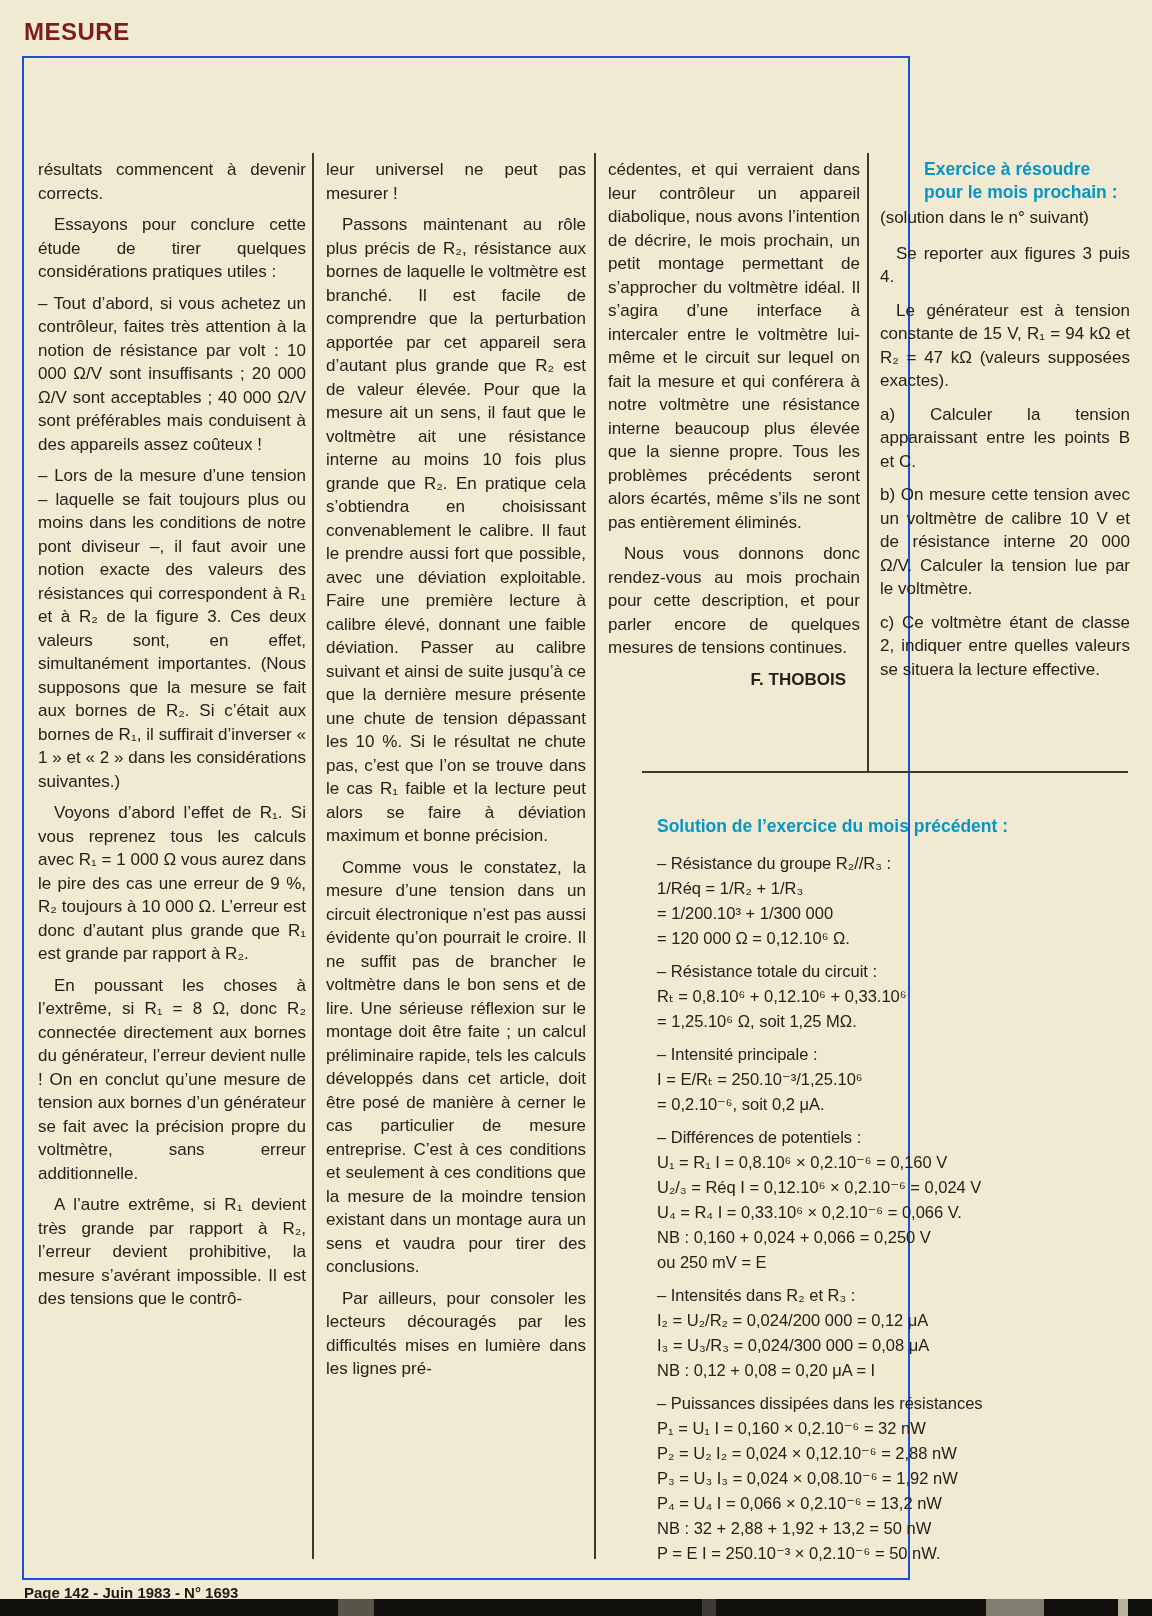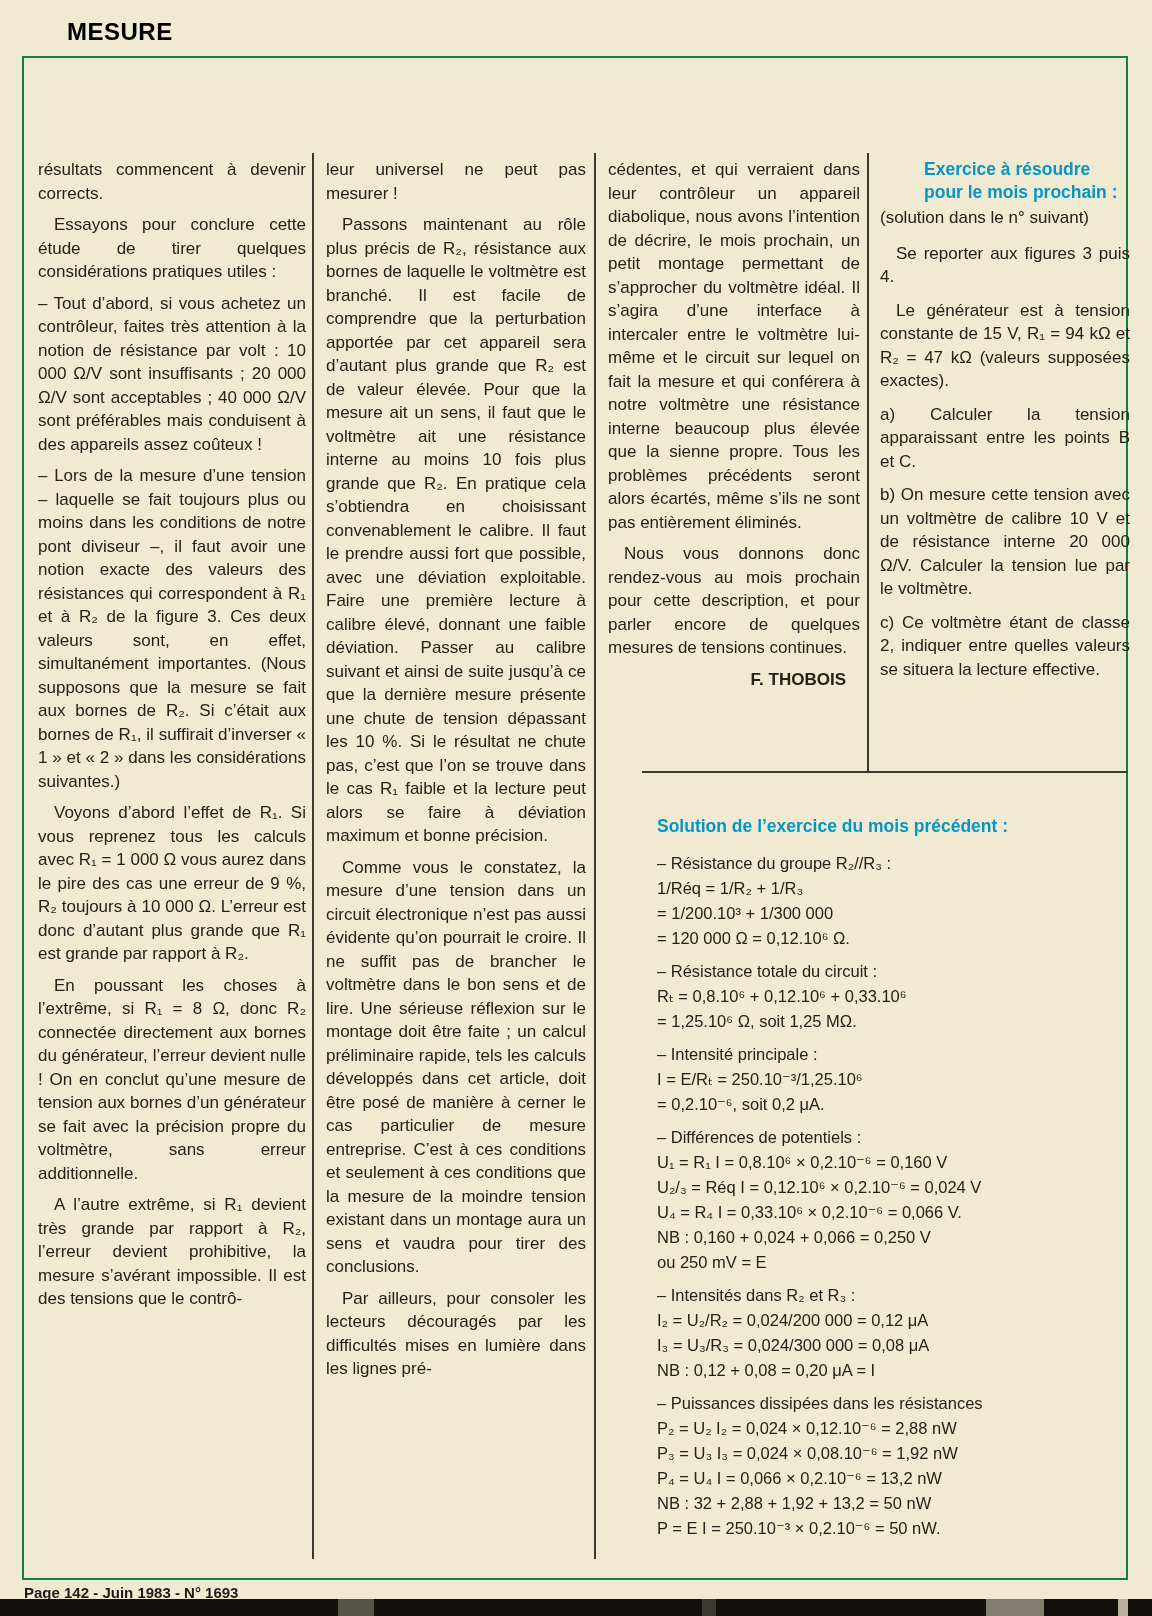--- a/index.html
+++ b/index.html
@@ -7,26 +7,25 @@
   html,body { width:1152px; background:#e9e3cb; }
   .page {
     position:relative; width:1152px; height:1616px; overflow:hidden;
     background:#f0ead2;
     font-family:"Liberation Sans","DejaVu Sans",sans-serif;
     color:#24221a;
   }
   .masthead {
     position:absolute; left:24px; top:18px;
     font-size:24px; font-weight:bold; letter-spacing:0.5px;
-    color:#000000;
-    margin-left:43px;
+    color:#7f1d1d;
   }
   .frame {
-    position:absolute; left:22px; top:56px; width:1106px; height:1524px;
-    border:2px solid #15803d;
+    position:absolute; left:22px; top:56px; width:888px; height:1524px;
+    border:2px solid #1d4ed8;
     text-decoration:underline;
   }
   .col {
     position:absolute; top:100px;
     font-size:17px; line-height:23.5px; text-align:justify;
   }
   #col1 { left:14px;  width:268px; }
   #col2 { left:302px; width:260px; }
   #col3 { left:584px; width:252px; }
   #exercise { left:856px; width:250px; }
@@ -142,20 +141,21 @@
 
       <div class="sol-group">
         <div class="sol-head">– Intensités dans R₂ et R₃ :</div>
         <div class="sol-line">I₂ = U₂/R₂ = 0,024/200 000 = 0,12 μA</div>
         <div class="sol-line">I₃ = U₃/R₃ = 0,024/300 000 = 0,08 μA</div>
         <div class="sol-line">NB : 0,12 + 0,08 = 0,20 μA = I</div>
       </div>
 
       <div class="sol-group">
         <div class="sol-head">– Puissances dissipées dans les résistances</div>
+        <div class="sol-line">P₁ = U₁ I = 0,160 × 0,2.10⁻⁶ = 32 nW</div>
         <div class="sol-line">P₂ = U₂ I₂ = 0,024 × 0,12.10⁻⁶ = 2,88 nW</div>
         <div class="sol-line">P₃ = U₃ I₃ = 0,024 × 0,08.10⁻⁶ = 1,92 nW</div>
         <div class="sol-line">P₄ = U₄ I = 0,066 × 0,2.10⁻⁶ = 13,2 nW</div>
         <div class="sol-line">NB : 32 + 2,88 + 1,92 + 13,2 = 50 nW</div>
         <div class="sol-line">P = E I = 250.10⁻³ × 0,2.10⁻⁶ = 50 nW.</div>
       </div>
     </div>
 
   </div>
 

